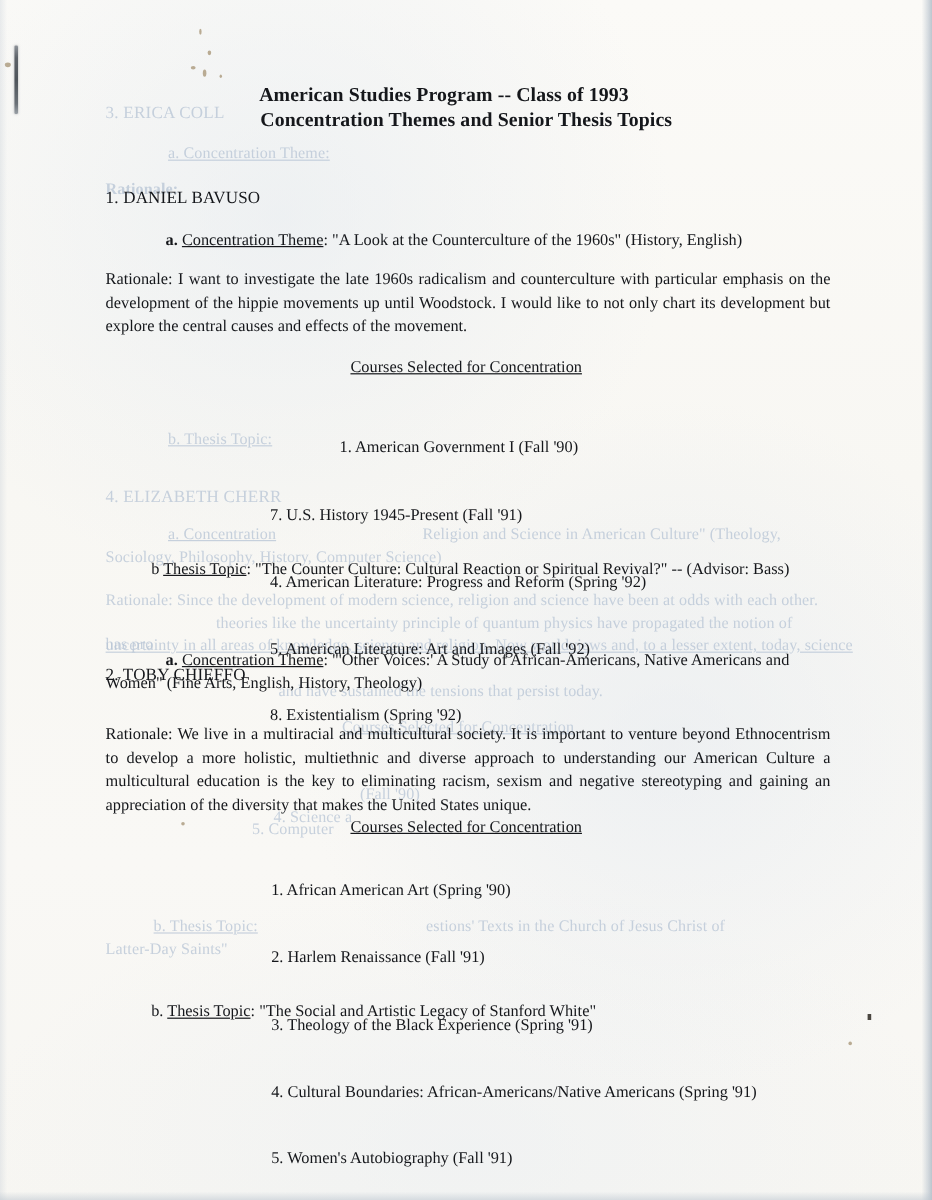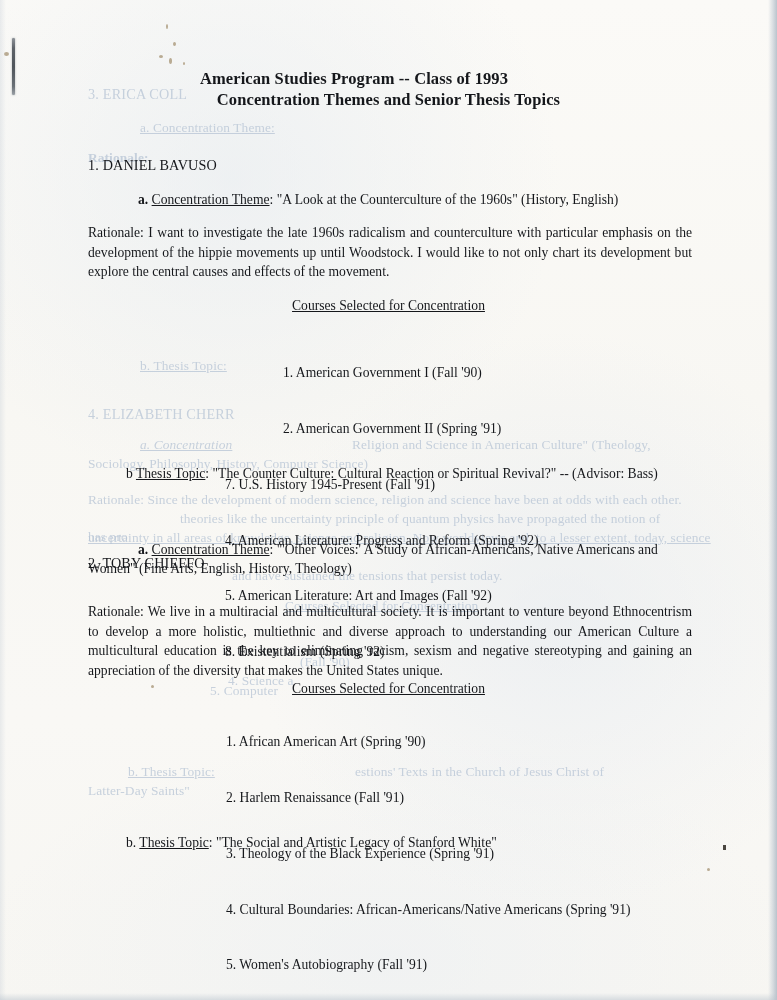--- a/index.html
+++ b/index.html
@@ -76,21 +76,21 @@
     width: 777px;
     color: #15171b;
   }
   .title {
     text-align: center;
     font-weight: bold;
     font-size: 16.5px;
     line-height: 21px;
     letter-spacing: 0.1px;
   }
-  .title-l1 { position: absolute; left: 0; top: 68px; width: 708px; }
+  .title-l1 { position: absolute; left: 0; top: 68px; width: 708px; padding-left: 16px; }
   .title-l2 { position: absolute; left: 0; top: 89px; width: 777px; }
 
   .entry-name {
     position: absolute;
     left: 88px;
     font-size: 14.2px;
     letter-spacing: 0.15px;
   }
   .theme-line {
     position: absolute;
@@ -146,21 +146,21 @@
     <div class="bleed" style="left:88px; top:86px; font-size:14.2px; letter-spacing:0.2px;">3. ERICA COLL</div>
 
     <div class="bleed bleed-u" style="left:140px; top:120px; font-size:13.4px;">a. Concentration Theme:</div>
 
     <div class="bleed" style="left:88px; top:150px; font-size:13.4px; font-weight:bold;">Rationale:</div>
 
     <div class="bleed bleed-u" style="left:140px; top:358px; font-size:13.4px;">b. Thesis Topic:</div>
 
     <div class="bleed" style="left:88px; top:406px; font-size:14.2px; letter-spacing:0.2px;">4. ELIZABETH CHERR</div>
 
-    <div class="bleed bleed-u" style="left:140px; top:437px; font-size:13.4px;font-style:italic;">a. Concentration</div>
+    <div class="bleed bleed-u" style="left:140px; top:437px; font-size:13.4px;">a. Concentration</div>
 
     <div class="bleed" style="left:352px; top:437px; font-size:13.4px;">Religion and Science in American Culture" (Theology,</div>
 
     <div class="bleed" style="left:88px; top:456px; font-size:13.4px;">Sociology, Philosophy, History, Computer Science)</div>
 
     <div class="bleed" style="left:88px; top:492px; font-size:13.4px;">Rationale: Since the development of modern science, religion and science have been at odds with each other.</div>
 
     <div class="bleed" style="left:180px; top:511px; font-size:13.4px;">theories like the uncertainty principle of quantum physics have propagated the notion of</div>
 
     <div class="bleed" style="left:88px; top:530px; font-size:13.4px;text-decoration:underline;">uncertainty in all areas of knowledge, science and religion.  Now worldviews  and, to a lesser extent, today, science</div>
@@ -209,21 +209,20 @@
     </div>
 
     <div class="rationale" style="top:223px;">Rationale: I want to investigate the late 1960s radicalism and counterculture with particular emphasis on the development of the hippie movements up until Woodstock.  I would like to not only chart its development but explore the central causes and effects of the movement.</div>
 
     <div class="courses-head" style="top:298px;">
       <span>Courses Selected for Concentration</span>
     </div>
 
     <div class="course-list" style="left:225px; top:327px;">
       <span class="course-row" style="padding-left:58px;">1. American Government I (Fall '90)</span>
-      <span class="course-row" style="padding-left:58px;">2. American Government II (Spring '91)</span>
       <span class="course-row">7. U.S. History 1945-Present (Fall '91)</span>
       <span class="course-row">4. American Literature: Progress and Reform (Spring '92)</span>
       <span class="course-row">5. American Literature: Art and Images (Fall '92)</span>
       <span class="course-row">8. Existentialism (Spring '92)</span>
     </div>
 
     <div class="thesis-line" style="top:464px;">
       <span class="ind"></span><span>b</span>
       <span class="ul">Thesis Topic</span><span>:</span>
       <span>"The Counter Culture: Cultural Reaction or Spiritual Revival?" -- (Advisor: Bass)</span>

